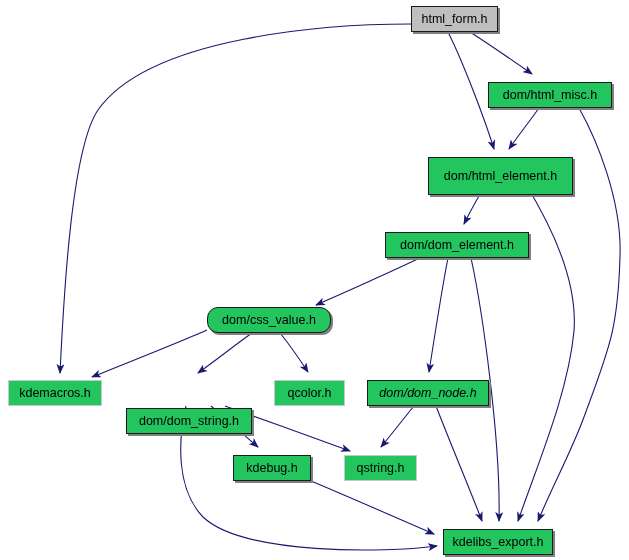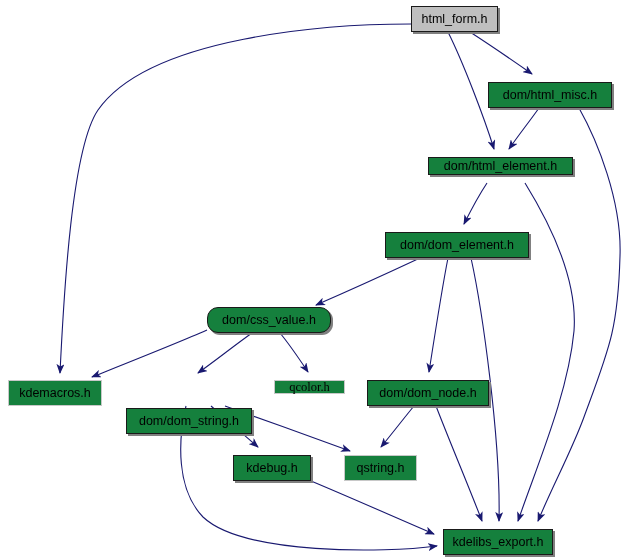--- a/index.html
+++ b/index.html
@@ -27,21 +27,21 @@
   .node {
     position: absolute;
     box-sizing: border-box;
     display: flex;
     align-items: center;
     justify-content: center;
     font-size: 12.5px;
     line-height: 1;
     color: #000000;
     white-space: nowrap;
-    background: #15803d;
+    background: #22c55e;
     border: 1px solid #000000;
     z-index: 5;
   }
   
   .node.internal {
     border: 1px solid #1a1a1a;
     box-shadow: 2px 2px 0 0 #808080;
   }
   
   .node.external {
@@ -109,45 +109,45 @@
   </svg>
 
   <div class="node current" style="left:411px; top:6px; width:87px; height:26px;">
     <span>html_form.h</span>
   </div>
 
   <div class="node internal" style="left:488px; top:82px; width:124px; height:26px;">
     <span>dom/html_misc.h</span>
   </div>
 
-  <div class="node internal" style="left:428px; top:157px; width:145px; height:18px;">
+  <div class="node internal" style="left:428px; top:157px; width:145px; height:38px;">
     <span>dom/html_element.h</span>
   </div>
 
   <div class="node internal" style="left:385px; top:232px; width:144px; height:26px;">
     <span>dom/dom_element.h</span>
   </div>
 
   <div class="node internal" style="left:207px; top:307px; width:124px; height:26px;border-radius:11px;">
     <span>dom/css_value.h</span>
   </div>
 
   <div class="node external" style="left:8px; top:380px; width:94px; height:26px;">
     <span>kdemacros.h</span>
   </div>
 
   <div class="node internal" style="left:126px; top:380px; width:126px; height:26px;margin-top:28px;">
     <span>dom/dom_string.h</span>
   </div>
 
-  <div class="node external" style="left:274px; top:380px; width:71px; height:14px;font-family:Liberation Serif, serif;">
+  <div class="node external" style="left:274px; top:380px; width:71px; height:26px;">
     <span>qcolor.h</span>
   </div>
 
-  <div class="node internal" style="left:367px; top:380px; width:122px; height:26px;">
+  <div class="node internal" style="left:367px; top:380px; width:122px; height:26px;font-style:italic;">
     <span>dom/dom_node.h</span>
   </div>
 
   <div class="node external" style="left:344px; top:455px; width:73px; height:26px;">
     <span>qstring.h</span>
   </div>
 
   <div class="node internal" style="left:233px; top:455px; width:78px; height:26px;">
     <span>kdebug.h</span>
   </div>

